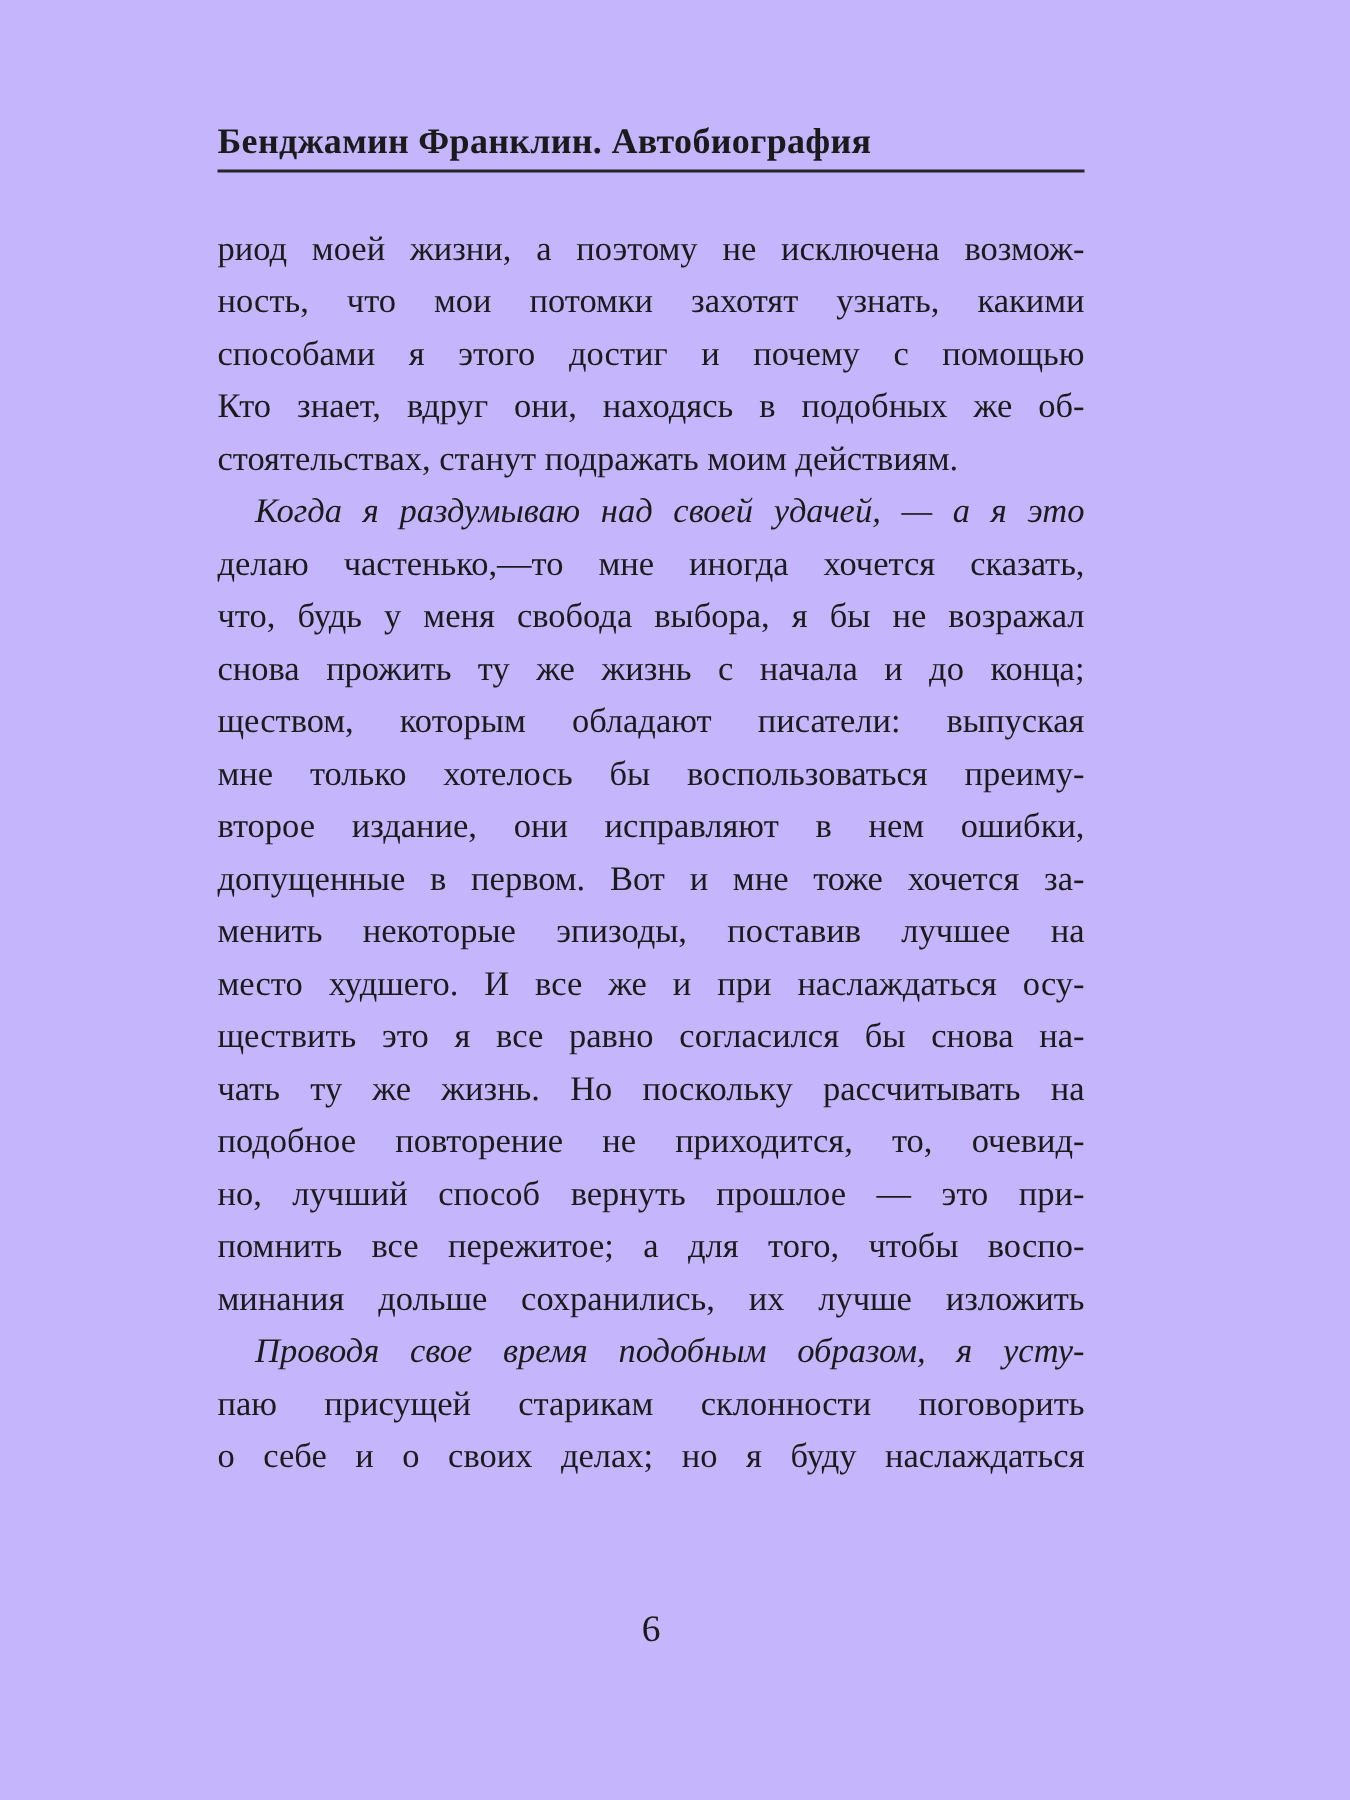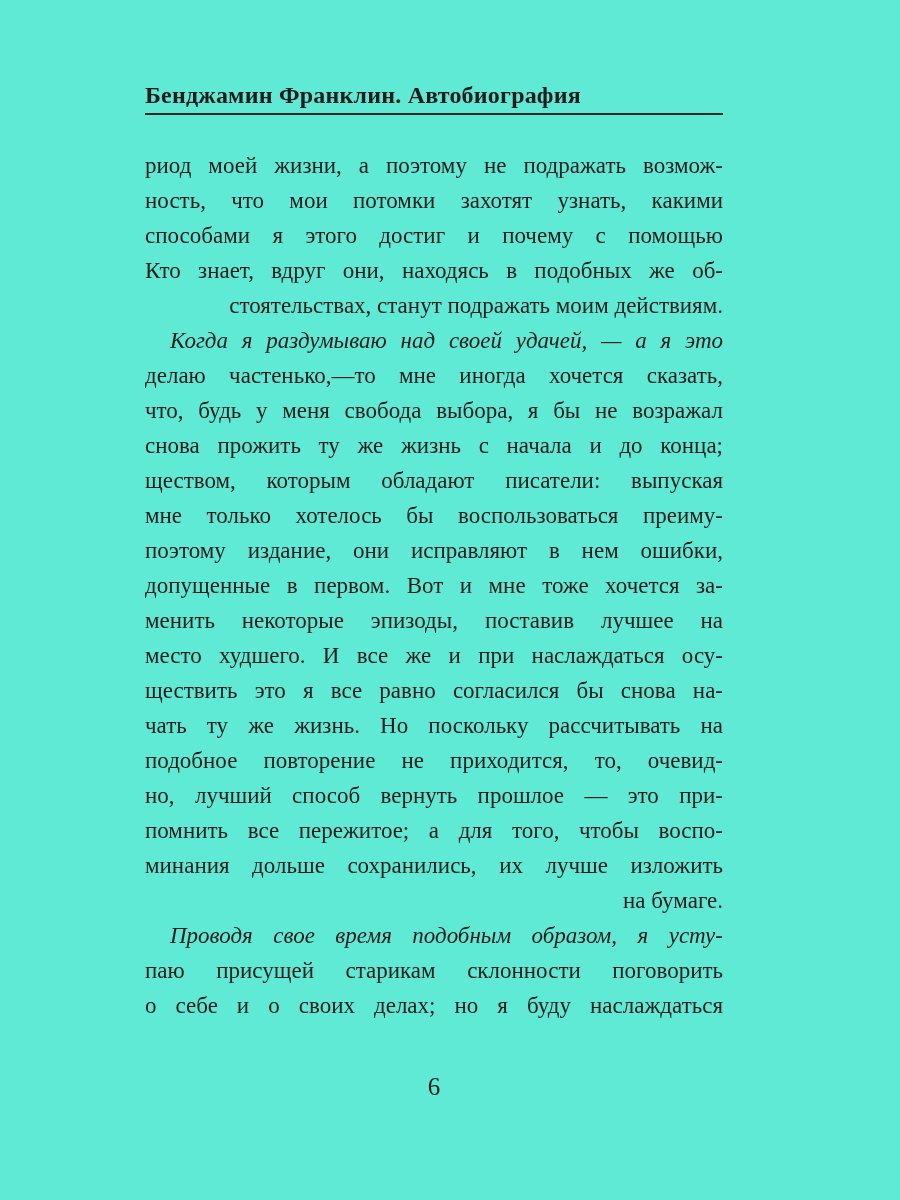--- a/index.html
+++ b/index.html
@@ -4,21 +4,21 @@
 <style>
   html, body {
     margin: 0;
     padding: 0;
     background: #ffffff;
   }
   .page {
     position: relative;
     width: 900px;
     height: 1200px;
-    background: #5eead4;
+    background: #c4b5fd;
     overflow: hidden;
     font-family: "Liberation Serif", "DejaVu Serif", serif;
     color: #1b1b1b;
   }
   .running-header {
     position: absolute;
     top: 82px;
     left: 145px;
     width: 578px;
     font-size: 24px;
@@ -32,21 +32,21 @@
   .body-text {
     position: absolute;
     top: 148px;
     left: 145px;
     width: 578px;
     font-size: 23px;
   }
   .line {
     line-height: 35px;
     height: 35px;
-    text-align: right;
+    text-align: left;
     white-space: normal;
   }
   .line.j {
     text-align: justify;
     text-align-last: justify;
   }
   .line.ind {
     text-indent: 25px;
     font-style: italic;
   }
@@ -60,41 +60,40 @@
     line-height: 30px;
   }
 </style>
 </head>
 <body>
 
 <div class="page">
   <div class="running-header">Бенджамин Франклин. Автобиография</div>
 
   <div class="body-text">
-      <div class="line j">риод моей жизни, а поэтому не подражать возмож-</div>
+      <div class="line j">риод моей жизни, а поэтому не исключена возмож-</div>
       <div class="line j">ность, что мои потомки захотят узнать, какими</div>
       <div class="line j">способами я этого достиг и почему с помощью</div>
       <div class="line j">Кто знает, вдруг они, находясь в подобных же об-</div>
       <div class="line">стоятельствах, станут подражать моим действиям.</div>
       <div class="line j ind">Когда я раздумываю над своей удачей, — а я это</div>
       <div class="line j">делаю частенько,—то мне иногда хочется сказать,</div>
       <div class="line j">что, будь у меня свобода выбора, я бы не возражал</div>
       <div class="line j">снова прожить ту же жизнь с начала и до конца;</div>
       <div class="line j">ществом, которым обладают писатели: выпуская</div>
       <div class="line j">мне только хотелось бы воспользоваться преиму-</div>
-      <div class="line j">поэтому издание, они исправляют в нем ошибки,</div>
+      <div class="line j">второе издание, они исправляют в нем ошибки,</div>
       <div class="line j">допущенные в первом. Вот и мне тоже хочется за-</div>
       <div class="line j">менить некоторые эпизоды, поставив лучшее на</div>
       <div class="line j">место худшего. И все же и при наслаждаться осу-</div>
       <div class="line j">ществить это я все равно согласился бы снова на-</div>
       <div class="line j">чать ту же жизнь. Но поскольку рассчитывать на</div>
       <div class="line j">подобное повторение не приходится, то, очевид-</div>
       <div class="line j">но, лучший способ вернуть прошлое — это при-</div>
       <div class="line j">помнить все пережитое; а для того, чтобы воспо-</div>
       <div class="line j">минания дольше сохранились, их лучше изложить</div>
-      <div class="line">на бумаге.</div>
       <div class="line j ind">Проводя свое время подобным образом, я усту-</div>
       <div class="line j">паю присущей старикам склонности поговорить</div>
       <div class="line j">о себе и о своих делах; но я буду наслаждаться</div>
     </div>
 
   <div class="page-number">6</div>
 </div>
 
 </body></html>

